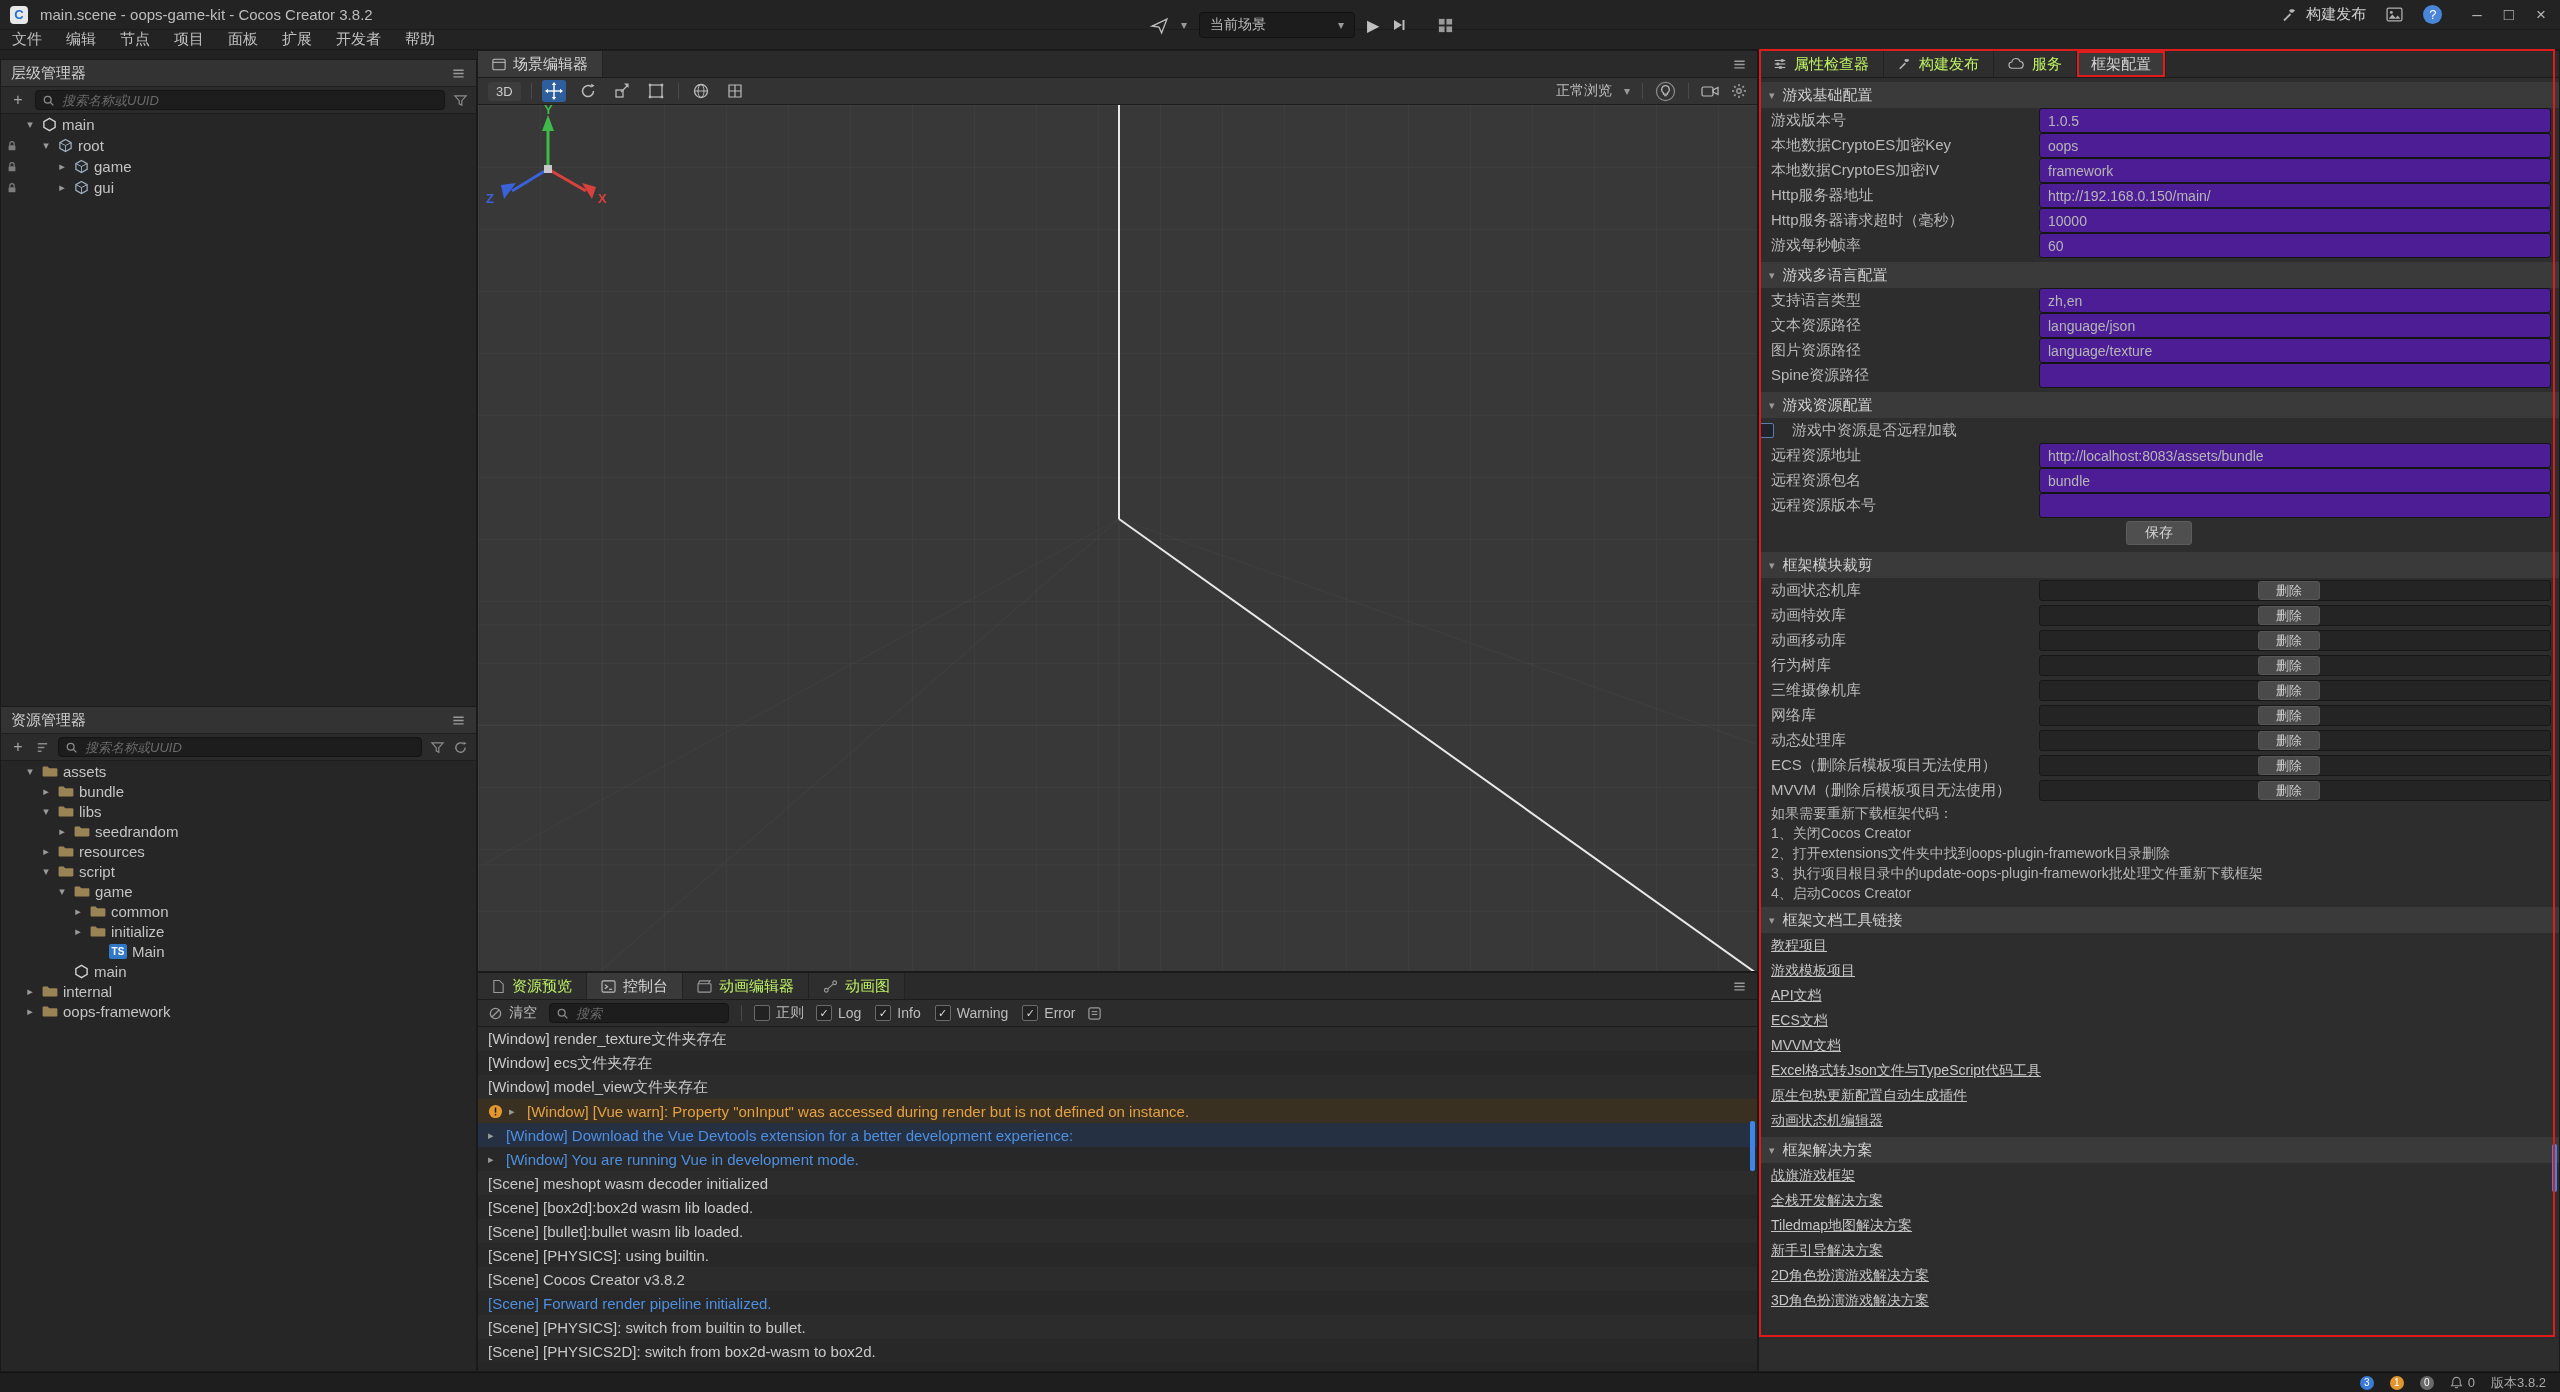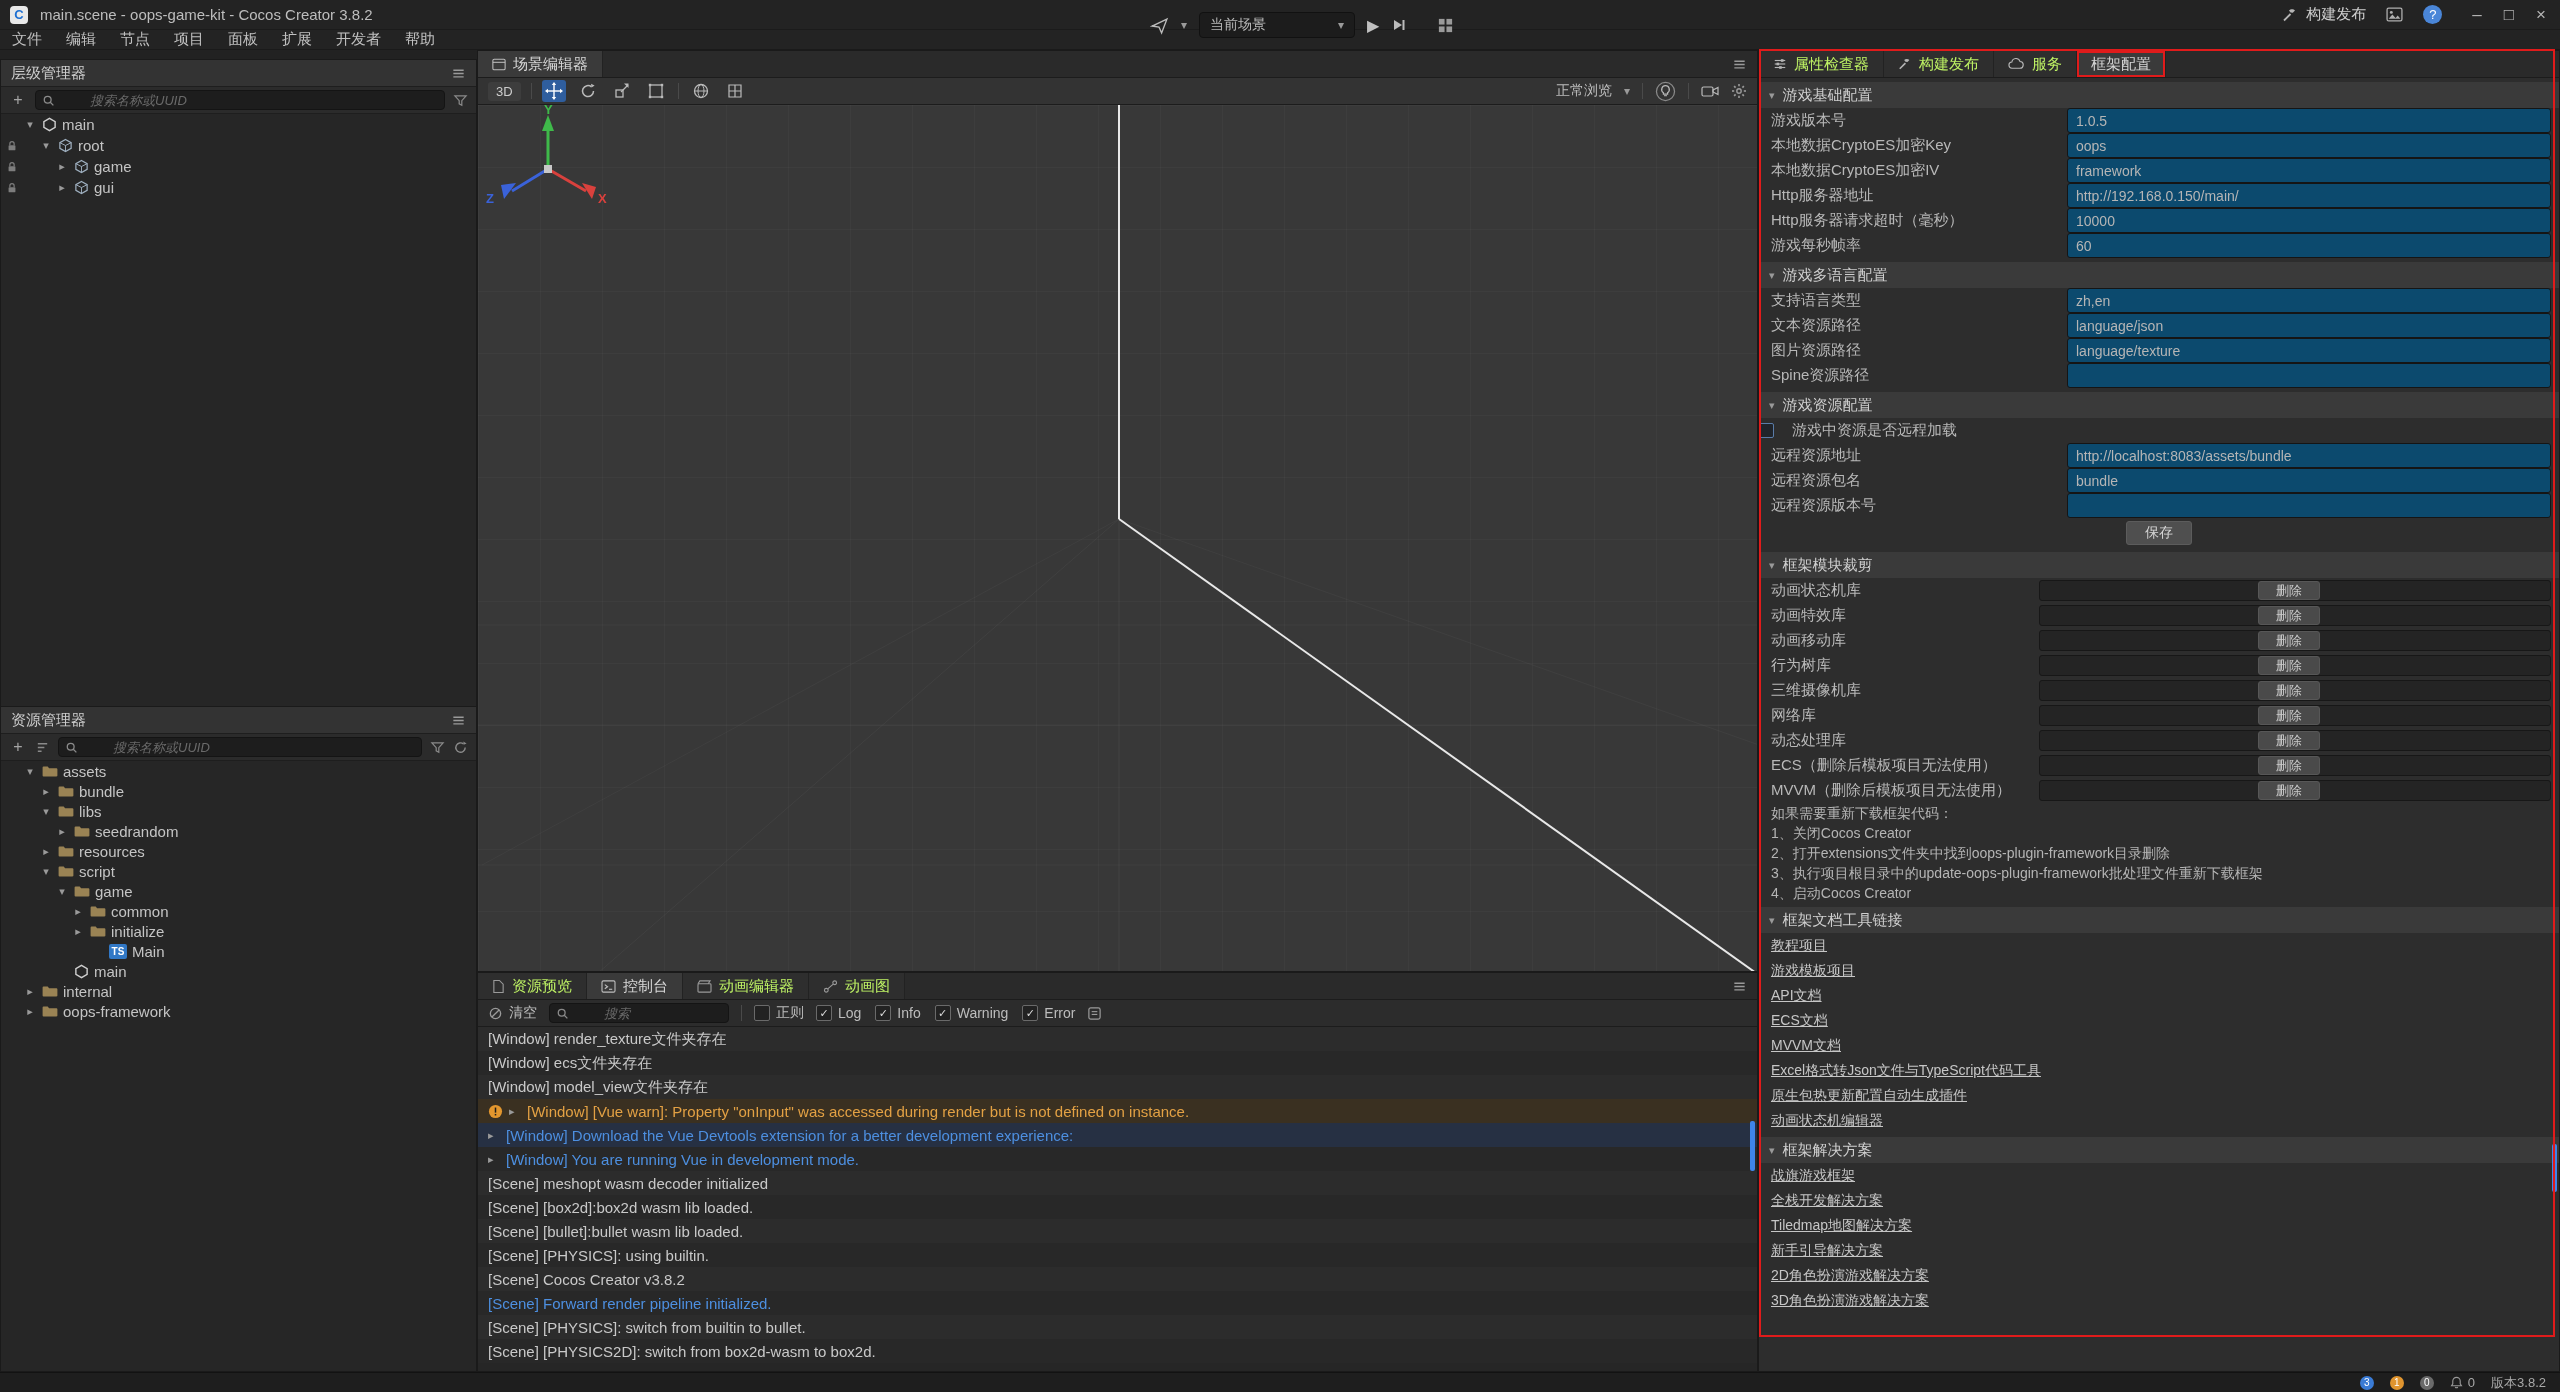--- a/index.html
+++ b/index.html
@@ -1,20 +1,20 @@
 <!DOCTYPE html>
 <html><head>
 <meta charset="utf-8">
 <style>
   html,body{margin:0;padding:0;background:#1d1d1d;}
   body{width:2560px;height:1392px;font-family:"Liberation Sans",sans-serif;color:#c8c8c8;overflow:hidden;}
   #app{position:absolute;inset:0;width:2560px;height:1392px;background:#222;}
   .icn{display:inline-flex;align-items:center;justify-content:center;line-height:1;}
   .icn svg{display:block;}
-  input{font-family:"Liberation Sans",sans-serif;margin-left:28px;}
+  input{font-family:"Liberation Sans",sans-serif;}
 
   
   .titlebar{position:absolute;left:0;top:0;width:2560px;height:30px;background:#232323;display:flex;align-items:center;border-bottom:1px solid #1b1b1b;box-sizing:border-box;}
   .app-logo{width:18px;height:18px;margin-left:10px;border-radius:4px;background:#e8e8e8;color:#1d6fd2;font-weight:bold;font-size:13px;display:flex;align-items:center;justify-content:center;}
   .win-title{margin-left:12px;font-size:15px;color:#bdbdbd;white-space:nowrap;}
   .title-right{margin-left:auto;display:flex;align-items:center;gap:20px;margin-right:14px;}
   .build-cluster{display:flex;align-items:center;gap:8px;font-size:15px;color:#cfcfcf;cursor:default;}
   .help-circle{width:19px;height:19px;border-radius:50%;background:#4a86d8;color:#fff;font-size:13px;display:flex;align-items:center;justify-content:center;}
   .win-controls{display:flex;align-items:center;gap:22px;font-size:17px;color:#b5b5b5;margin-left:10px;}
   .menubar{position:absolute;left:0;top:30px;width:2560px;height:20px;background:#232323;display:flex;align-items:center;border-bottom:1px solid #1a1a1a;box-sizing:border-box;}
@@ -75,21 +75,21 @@
   .crow.link{color:#4d8fe0;}
   .crow.link-bg{background:#263043;color:#4d8fe0;}
   .scroll-thumb{position:absolute;width:5px;border-radius:2px;background:#3f85e8;z-index:6;}
 
   
   .inspector-body{position:absolute;left:0;top:27px;right:0;bottom:0;background:#2d2d2d;overflow:hidden;}
   .section-header{height:26px;margin-top:4px;background:#3a3a3a;display:flex;align-items:center;gap:8px;padding:0 10px;font-size:15px;color:#cfcfcf;box-sizing:border-box;}
   .sec-caret{font-size:11px;color:#9a9a9a;}
   .prow{height:25px;display:flex;align-items:center;box-sizing:border-box;}
   .prow .plabel{width:280px;padding-left:12px;font-size:15px;color:#b8b8b8;flex:none;box-sizing:border-box;white-space:nowrap;overflow:hidden;}
-  .field-input{flex:1;height:25px;margin-right:8px;background:#0c4a6e;border:1px solid #151515;border-radius:3px;color:#b5b5b5;font-size:14px;padding:0 8px;outline:none;box-sizing:border-box;min-width:0;}
+  .field-input{flex:1;height:25px;margin-right:8px;background:#4c1d95;border:1px solid #151515;border-radius:3px;color:#b5b5b5;font-size:14px;padding:0 8px;outline:none;box-sizing:border-box;min-width:0;}
   .mod-strip{flex:1;height:21px;margin-right:8px;background:#242424;border:1px solid #171717;border-radius:3px;position:relative;box-sizing:border-box;}
   .mod-del{position:absolute;left:218px;top:0;width:62px;height:19px;background:#4a4a4a;border:1px solid #575757;border-radius:3px;color:#ccc;font-size:13px;display:flex;align-items:center;justify-content:center;box-sizing:border-box;}
   .note-row{height:20px;line-height:20px;padding-left:12px;font-size:14px;color:#b5b5b5;white-space:nowrap;}
   .link-row{height:25px;display:flex;align-items:center;padding-left:12px;}
   .link-row span{font-size:14px;color:#c6c6c6;text-decoration:underline;}
   .btn-row{height:30px;display:flex;align-items:center;justify-content:center;}
   .std-btn{min-width:66px;height:24px;background:#4f4f4f;border:1px solid #5c5c5c;border-radius:3px;color:#d6d6d6;font-size:14px;display:flex;align-items:center;justify-content:center;padding:0 14px;box-sizing:border-box;}
   .chk-row{height:25px;display:flex;align-items:center;gap:18px;padding-left:0;}
   .chk-box{width:15px;height:15px;border:1px solid #5a7ca8;background:#20242a;border-radius:2px;box-sizing:border-box;}
 

